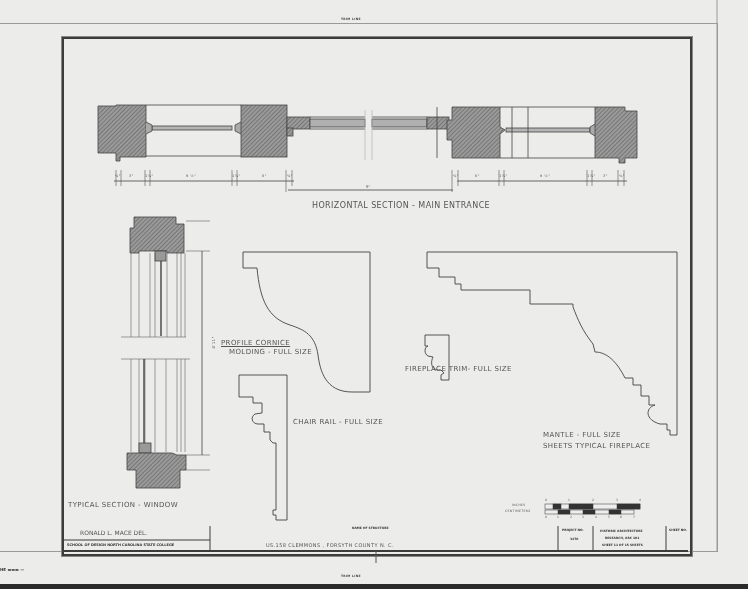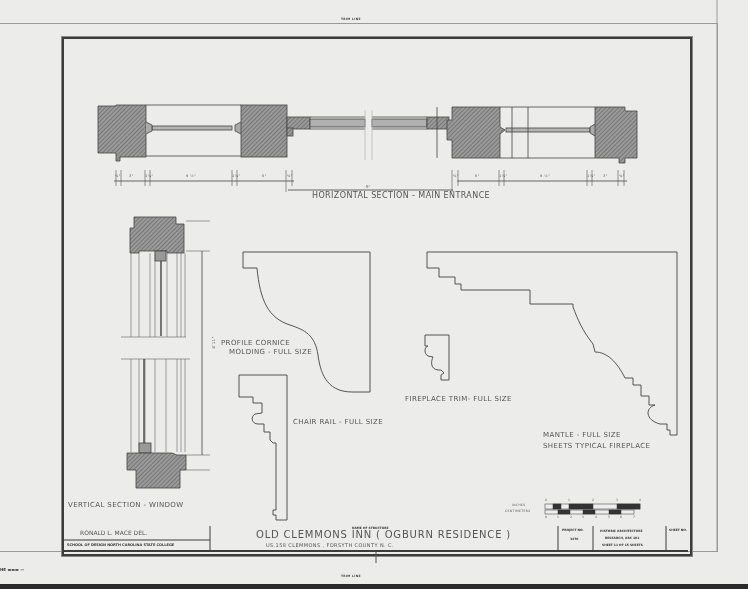--- a/index.html
+++ b/index.html
@@ -164,44 +164,44 @@
       <line x1="210" y1="526" x2="210" y2="551"></line>
       <line x1="558" y1="526" x2="558" y2="551"></line>
       <line x1="593" y1="526" x2="593" y2="551"></line>
       <line x1="666" y1="526" x2="666" y2="551"></line>
       <line x1="64" y1="551" x2="688" y2="551" stroke-width="2"></line>
     </g>
     <line x1="376" y1="551" x2="376" y2="563" stroke="#555" stroke-width="1"></line>
     <line x1="717" y1="0" x2="717" y2="551" stroke="#9a9a9a" stroke-width="1"></line>
   </svg>
 
-  <div class="lbl" style="left:290px; top:191px; font-size:8px;padding-left:22px;">HORIZONTAL SECTION - MAIN ENTRANCE</div>
+  <div class="lbl" style="left:290px; top:201px; font-size:8px;padding-left:22px;">HORIZONTAL SECTION - MAIN ENTRANCE</div>
   <div class="lbl" style="left:115px; top:174px; font-size:3.5px;">¾"</div>
   <div class="lbl" style="left:129px; top:174px; font-size:3.5px;">3"</div>
   <div class="lbl" style="left:145px; top:174px; font-size:3.5px;">1⅛"</div>
   <div class="lbl" style="left:186px; top:174px; font-size:3.5px;">9 ½"</div>
   <div class="lbl" style="left:232px; top:174px; font-size:3.5px;">1⅛"</div>
   <div class="lbl" style="left:262px; top:174px; font-size:3.5px;">6"</div>
   <div class="lbl" style="left:287px; top:174px; font-size:3.5px;">¾"</div>
   <div class="lbl" style="left:366px; top:184px; font-size:4px;">9'</div>
   <div class="lbl" style="left:453px; top:174px; font-size:3.5px;">¾"</div>
   <div class="lbl" style="left:475px; top:174px; font-size:3.5px;">6"</div>
   <div class="lbl" style="left:499px; top:174px; font-size:3.5px;">1⅛"</div>
   <div class="lbl" style="left:540px; top:174px; font-size:3.5px;">9 ½"</div>
   <div class="lbl" style="left:587px; top:174px; font-size:3.5px;">1⅛"</div>
   <div class="lbl" style="left:603px; top:174px; font-size:3.5px;">3"</div>
   <div class="lbl" style="left:619px; top:174px; font-size:3.5px;">¾"</div>
 
   <div class="lbl" style="left:207px; top:340px; font-size:4px; transform:rotate(-90deg);">4'11"</div>
-  <div class="lbl" style="left:68px; top:501px; font-size:7px;">VERTICAL SECTION - WINDOW</div>
-
-  <div class="lbl" style="left:221px; top:339px; font-size:7px;">PROFILE CORNICE</div>
+  <div class="lbl" style="left:68px; top:501px; font-size:7px;">TYPICAL SECTION - WINDOW</div>
+
+  <div class="lbl" style="left:221px; top:339px; font-size:7px;text-decoration:underline;">PROFILE CORNICE</div>
   <div class="lbl" style="left:229px; top:348px; font-size:7px;">MOLDING - FULL SIZE</div>
   <div class="lbl" style="left:293px; top:418px; font-size:7px;">CHAIR RAIL - FULL SIZE</div>
-  <div class="lbl" style="left:405px; top:395px; font-size:7px;">FIREPLACE TRIM- FULL SIZE</div>
+  <div class="lbl" style="left:405px; top:365px; font-size:7px;">FIREPLACE TRIM- FULL SIZE</div>
   <div class="lbl" style="left:543px; top:442px; font-size:7px;">SHEETS TYPICAL FIREPLACE</div>
   <div class="lbl" style="left:543px; top:431px; font-size:7px;">MANTLE - FULL SIZE</div>
 
   <div class="lbl" style="left:512px; top:503px; font-size:3px;">INCHES</div>
   <div class="lbl" style="left:505px; top:509px; font-size:3px;">CENTIMETERS</div>
   <div class="lbl" style="left:545px; top:498px; font-size:3px;">0</div>
   <div class="lbl" style="left:568px; top:498px; font-size:3px;">1</div>
   <div class="lbl" style="left:592px; top:498px; font-size:3px;">2</div>
   <div class="lbl" style="left:616px; top:498px; font-size:3px;">3</div>
   <div class="lbl" style="left:639px; top:498px; font-size:3px;">4</div>
@@ -210,21 +210,20 @@
   <div class="lbl" style="left:570px; top:515px; font-size:3px;">2</div>
   <div class="lbl" style="left:582px; top:515px; font-size:3px;">3</div>
   <div class="lbl" style="left:595px; top:515px; font-size:3px;">4</div>
   <div class="lbl" style="left:608px; top:515px; font-size:3px;">5</div>
   <div class="lbl" style="left:620px; top:515px; font-size:3px;">6</div>
   <div class="lbl" style="left:633px; top:515px; font-size:3px;">7</div>
 
   <div class="tb-text" style="left:80px; top:529px; font-size:6px; color:#555;">RONALD L. MACE DEL.</div>
   <div class="tb-text" style="left:67px; top:543px; font-size:3.5px; font-weight:bold; color:#333;">SCHOOL OF DESIGN    NORTH CAROLINA STATE COLLEGE</div>
   <div class="tb-text" style="left:352px; top:526px; font-size:3px; font-weight:bold; color:#333;">NAME OF STRUCTURE</div>
-  <div class="tb-text" style="left:256px; top:529px; font-size:10px; color:#555; letter-spacing:0.8px;">OLD CLEMMONS INN   ( OGBURN RESIDENCE )</div>
   <div class="tb-text" style="left:266px; top:542px; font-size:5px; color:#555; letter-spacing:0.4px;">US.158   CLEMMONS ,  FORSYTH COUNTY  N. C.</div>
   <div class="tb-text" style="left:562px; top:528px; font-size:3px; font-weight:bold; color:#333;">PROJECT NO.</div>
   <div class="tb-text" style="left:570px; top:537px; font-size:3px; font-weight:bold; color:#333;">3470</div>
   <div class="tb-text" style="left:600px; top:529px; font-size:3px; font-weight:bold; color:#333;">HISTORIC ARCHITECTURE</div>
   <div class="tb-text" style="left:605px; top:536px; font-size:3px; font-weight:bold; color:#333;">RESEARCH, ARC 101</div>
   <div class="tb-text" style="left:602px; top:543px; font-size:3px; font-weight:bold; color:#333;">SHEET 11 OF 15 SHEETS</div>
   <div class="tb-text" style="left:669px; top:528px; font-size:3px; font-weight:bold; color:#333;">SHEET NO.</div>
 
   <div class="bottom-bar"></div>
 </div>

